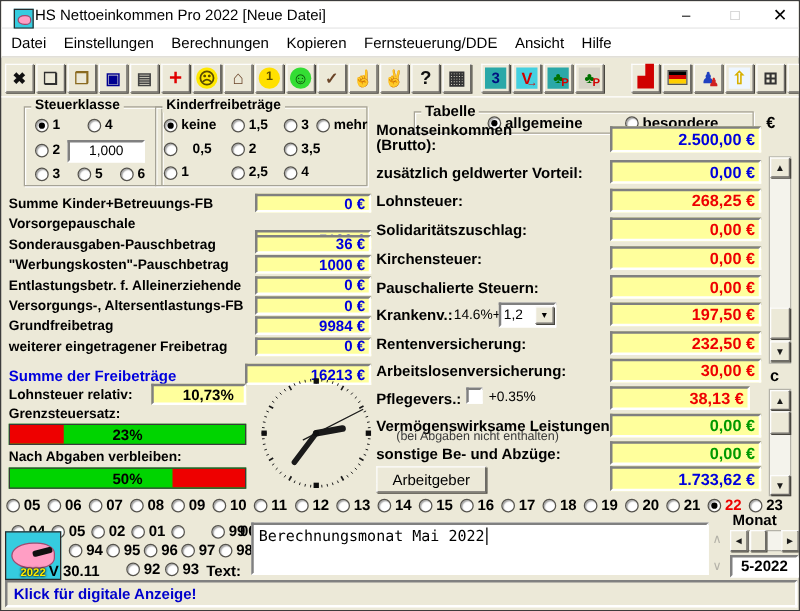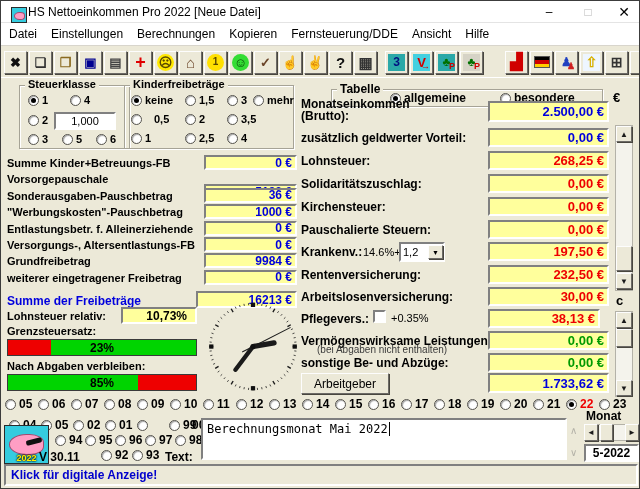--- a/index.html
+++ b/index.html
@@ -258,21 +258,21 @@
 
   <span class="lbl" style="left:6px;top:324px;">Grenzsteuersatz:</span>
   <div class="bar" id="bar-grenz" style="left:6px;top:338px;">
     <div class="seg" id="bar-grenz-seg" style="left: 0px; width: 23%;"></div>
     <span class="pct">23%</span>
   </div>
 
   <span class="lbl" style="left:6px;top:359px;">Nach Abgaben verbleiben:</span>
   <div class="bar" id="bar-netto" style="left:6px;top:373px;">
     <div class="seg" id="bar-netto-seg" style="right: 0px; width: 31%;"></div>
-    <span class="pct">85%</span>
+    <span class="pct">50%</span>
   </div>
 
   <div id="clock" style="position:absolute;left:202px;top:299px;width:100px;height:97px;"><svg viewBox="0 0 100 100" width="100" height="97">
         <line x1="50" y1="7" x2="50" y2="3" stroke="#1a1a1a" stroke-width="1.4"></line>
         <line x1="54.47381822785557" y1="5.434462878237909" x2="54.703780847044406" y2="3.2465147084277035" stroke="#1a1a1a" stroke-width="0.8"></line>
         <line x1="58.8986203670001" y1="6.135282688593122" x2="59.35602608679917" y2="3.983357966978744" stroke="#1a1a1a" stroke-width="0.8"></line>
         <line x1="63.22592735924775" y1="7.294781102567434" x2="63.905764746872634" y2="5.202456766718093" stroke="#1a1a1a" stroke-width="0.8"></line>
         <line x1="67.40832832364424" y1="8.900254412896686" x2="68.303148938411" y2="6.890454406082959" stroke="#1a1a1a" stroke-width="0.8"></line>
         <line x1="70.5" y1="12.49295844483801" x2="72.5" y2="9.02885682970026" stroke="#1a1a1a" stroke-width="1.4"></line>
         <line x1="75.15720879811785" y1="13.374072640752253" x2="76.45033635316129" y2="11.594235253127366" stroke="#1a1a1a" stroke-width="0.8"></line>

